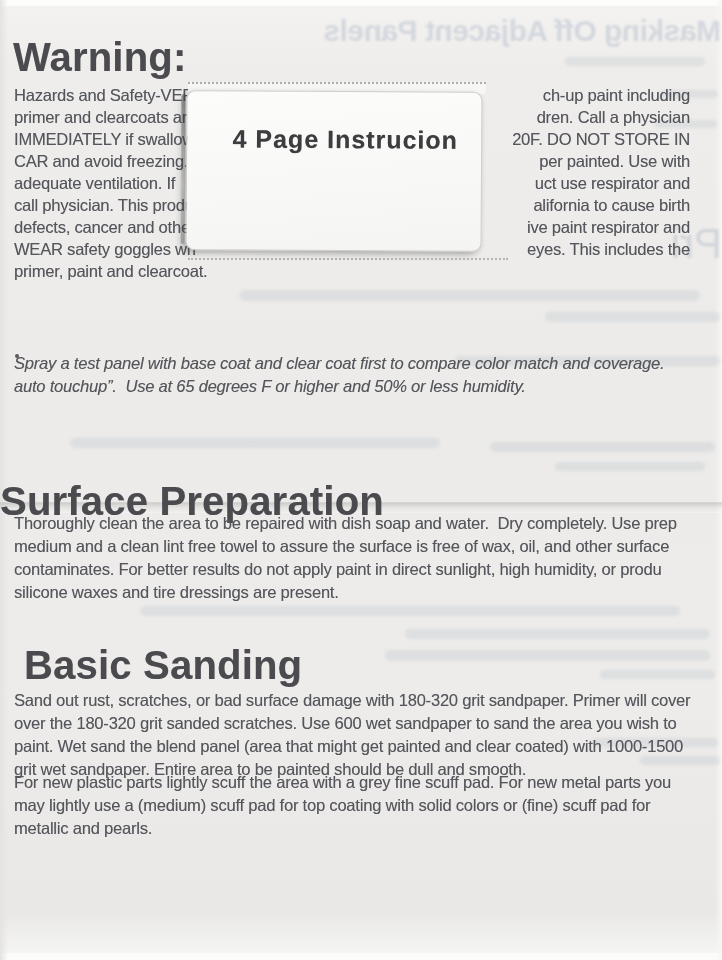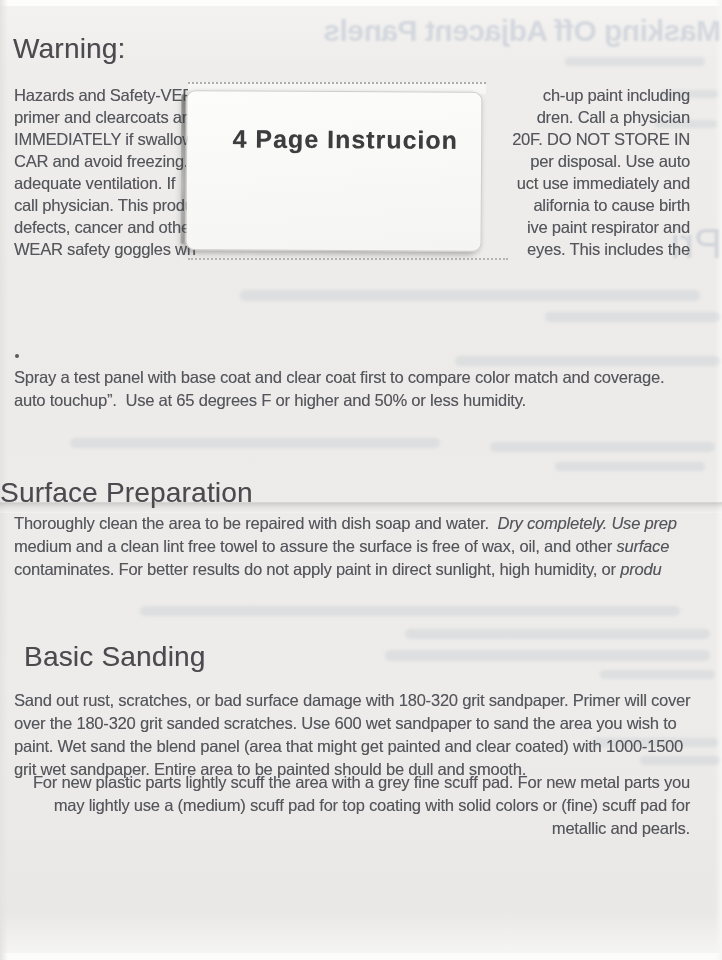--- a/index.html
+++ b/index.html
@@ -22,45 +22,45 @@
     transform:scaleX(-1);filter:blur(1px);white-space:nowrap;text-align:center;
   }
   .ghost-pri{
     position:absolute;left:656px;top:220px;width:66px;height:62px;overflow:hidden;z-index:1;
     font-size:42px;font-weight:400;color:rgba(158,168,190,0.35);
     transform:scaleX(-1);filter:blur(1.2px);
   }
 
   
   .heading{
-    position:absolute;z-index:3;font-size:28px;font-weight:400;line-height:46px;
+    position:absolute;z-index:3;font-size:40px;font-weight:700;line-height:46px;
     color:#4b4b4f;letter-spacing:0.2px;white-space:nowrap;
     text-shadow:0.3px 0.3px 0.6px rgba(75,75,79,0.35);
   }
   #warning-heading{left:13px;top:7px;}
   #before-heading{left:18px;top:306px;}
   #surface-heading{left:0;top:451px;}
   #basic-heading{left:24px;top:615px;}
 
   
   .para{position:absolute;left:14px;width:676px;z-index:3;color:#55565c;
     font-size:16.5px;letter-spacing:-0.2px;
     text-shadow:0.2px 0.2px 0.5px rgba(85,86,92,0.45);}
   .para .line{white-space:pre;overflow:visible;}
   #warning-para{top:86px;}
   #warning-para .line{height:22px;display:flex;justify-content:space-between;}
-  #before-para{top:368px;}
+  #before-para{top:354px;font-style:italic;}
   #before-para .line{height:22.6px;}
   #surface-para{top:514px;}
   #surface-para .line{height:23px;}
   #basic-para{top:691px;}
   #basic-para .line{height:23px;}
-  #closing-para{top:773px;text-align:right;}
+  #closing-para{top:773px;}
   #closing-para .line{height:23px;}
-  .ital{font-style:italic;}
+  .ital{}
 
   .stray-dot{position:absolute;left:15px;top:354px;width:4px;height:4px;border-radius:50%;
     background:#5a5a5e;z-index:3;}
 
   
   .crease{position:absolute;left:0;top:502px;width:722px;height:10px;z-index:2;
     background:linear-gradient(180deg,rgba(138,136,132,0.30),rgba(138,136,132,0.08) 45%,rgba(255,255,255,0.28));
     border-top:1px solid rgba(120,118,114,0.22);}
 
   
@@ -125,37 +125,40 @@
     <div class="line">
       <span>primer and clearcoats ar</span>
       <span>dren. Call a physician</span>
     </div>
     <div class="line">
       <span>IMMEDIATELY if swallow</span>
       <span>20F. DO NOT STORE IN</span>
     </div>
     <div class="line">
       <span>CAR and avoid freezing.</span>
-      <span>per disposal. Use auto</span>
+      <span>per painted. Use with</span>
     </div>
     <div class="line">
       <span>adequate ventilation. If</span>
-      <span>uct use immediately and</span>
+      <span>uct use respirator and</span>
     </div>
     <div class="line">
       <span>call physician. This produ</span>
       <span>alifornia to cause birth</span>
     </div>
     <div class="line">
       <span>defects, cancer and othe</span>
       <span>ive paint respirator and</span>
     </div>
     <div class="line">
       <span>WEAR safety goggles wh</span>
       <span>eyes. This includes the</span>
+    </div>
+    <div class="line">
+      <span>primer, paint and clearcoat.</span>
     </div>
   </div>
 
   <div class="perf perf-top"></div>
   <div class="perf perf-bottom"></div>
   <div class="label">
     <div class="label-line">4 Page Instrucion</div>
   </div>
 
   <div class="stray-dot"></div>
@@ -163,20 +166,21 @@
     <div class="line">Spray a test panel with base coat and clear coat first to compare color match and coverage.</div>
     <div class="line">auto touchup”.  Use at 65 degrees F or higher and 50% or less humidity.</div>
   </div>
 
   <h1 class="heading" id="surface-heading">Surface Preparation</h1>
   <div class="crease"></div>
   <div class="para" id="surface-para">
     <div class="line"><span>Thoroughly clean the area to be repaired with dish soap and water.  </span><span class="ital">Dry completely. Use prep</span></div>
     <div class="line"><span>medium and a clean lint free towel to assure the surface is free of wax, oil, and other </span><span class="ital">surface</span></div>
     <div class="line"><span>contaminates. For better results do not apply paint in direct sunlight, high humidity, or </span><span class="ital">produ</span></div>
+    <div class="line"><span>silicone waxes and tire dressings are present.</span></div>
   </div>
 
   <h1 class="heading" id="basic-heading">Basic Sanding</h1>
   <div class="para" id="basic-para">
     <div class="line">Sand out rust, scratches, or bad surface damage with 180-320 grit sandpaper. Primer will cover</div>
     <div class="line">over the 180-320 grit sanded scratches. Use 600 wet sandpaper to sand the area you wish to</div>
     <div class="line">paint. Wet sand the blend panel (area that might get painted and clear coated) with 1000-1500</div>
     <div class="line">grit wet sandpaper. Entire area to be painted should be dull and smooth.</div>
   </div>
 

